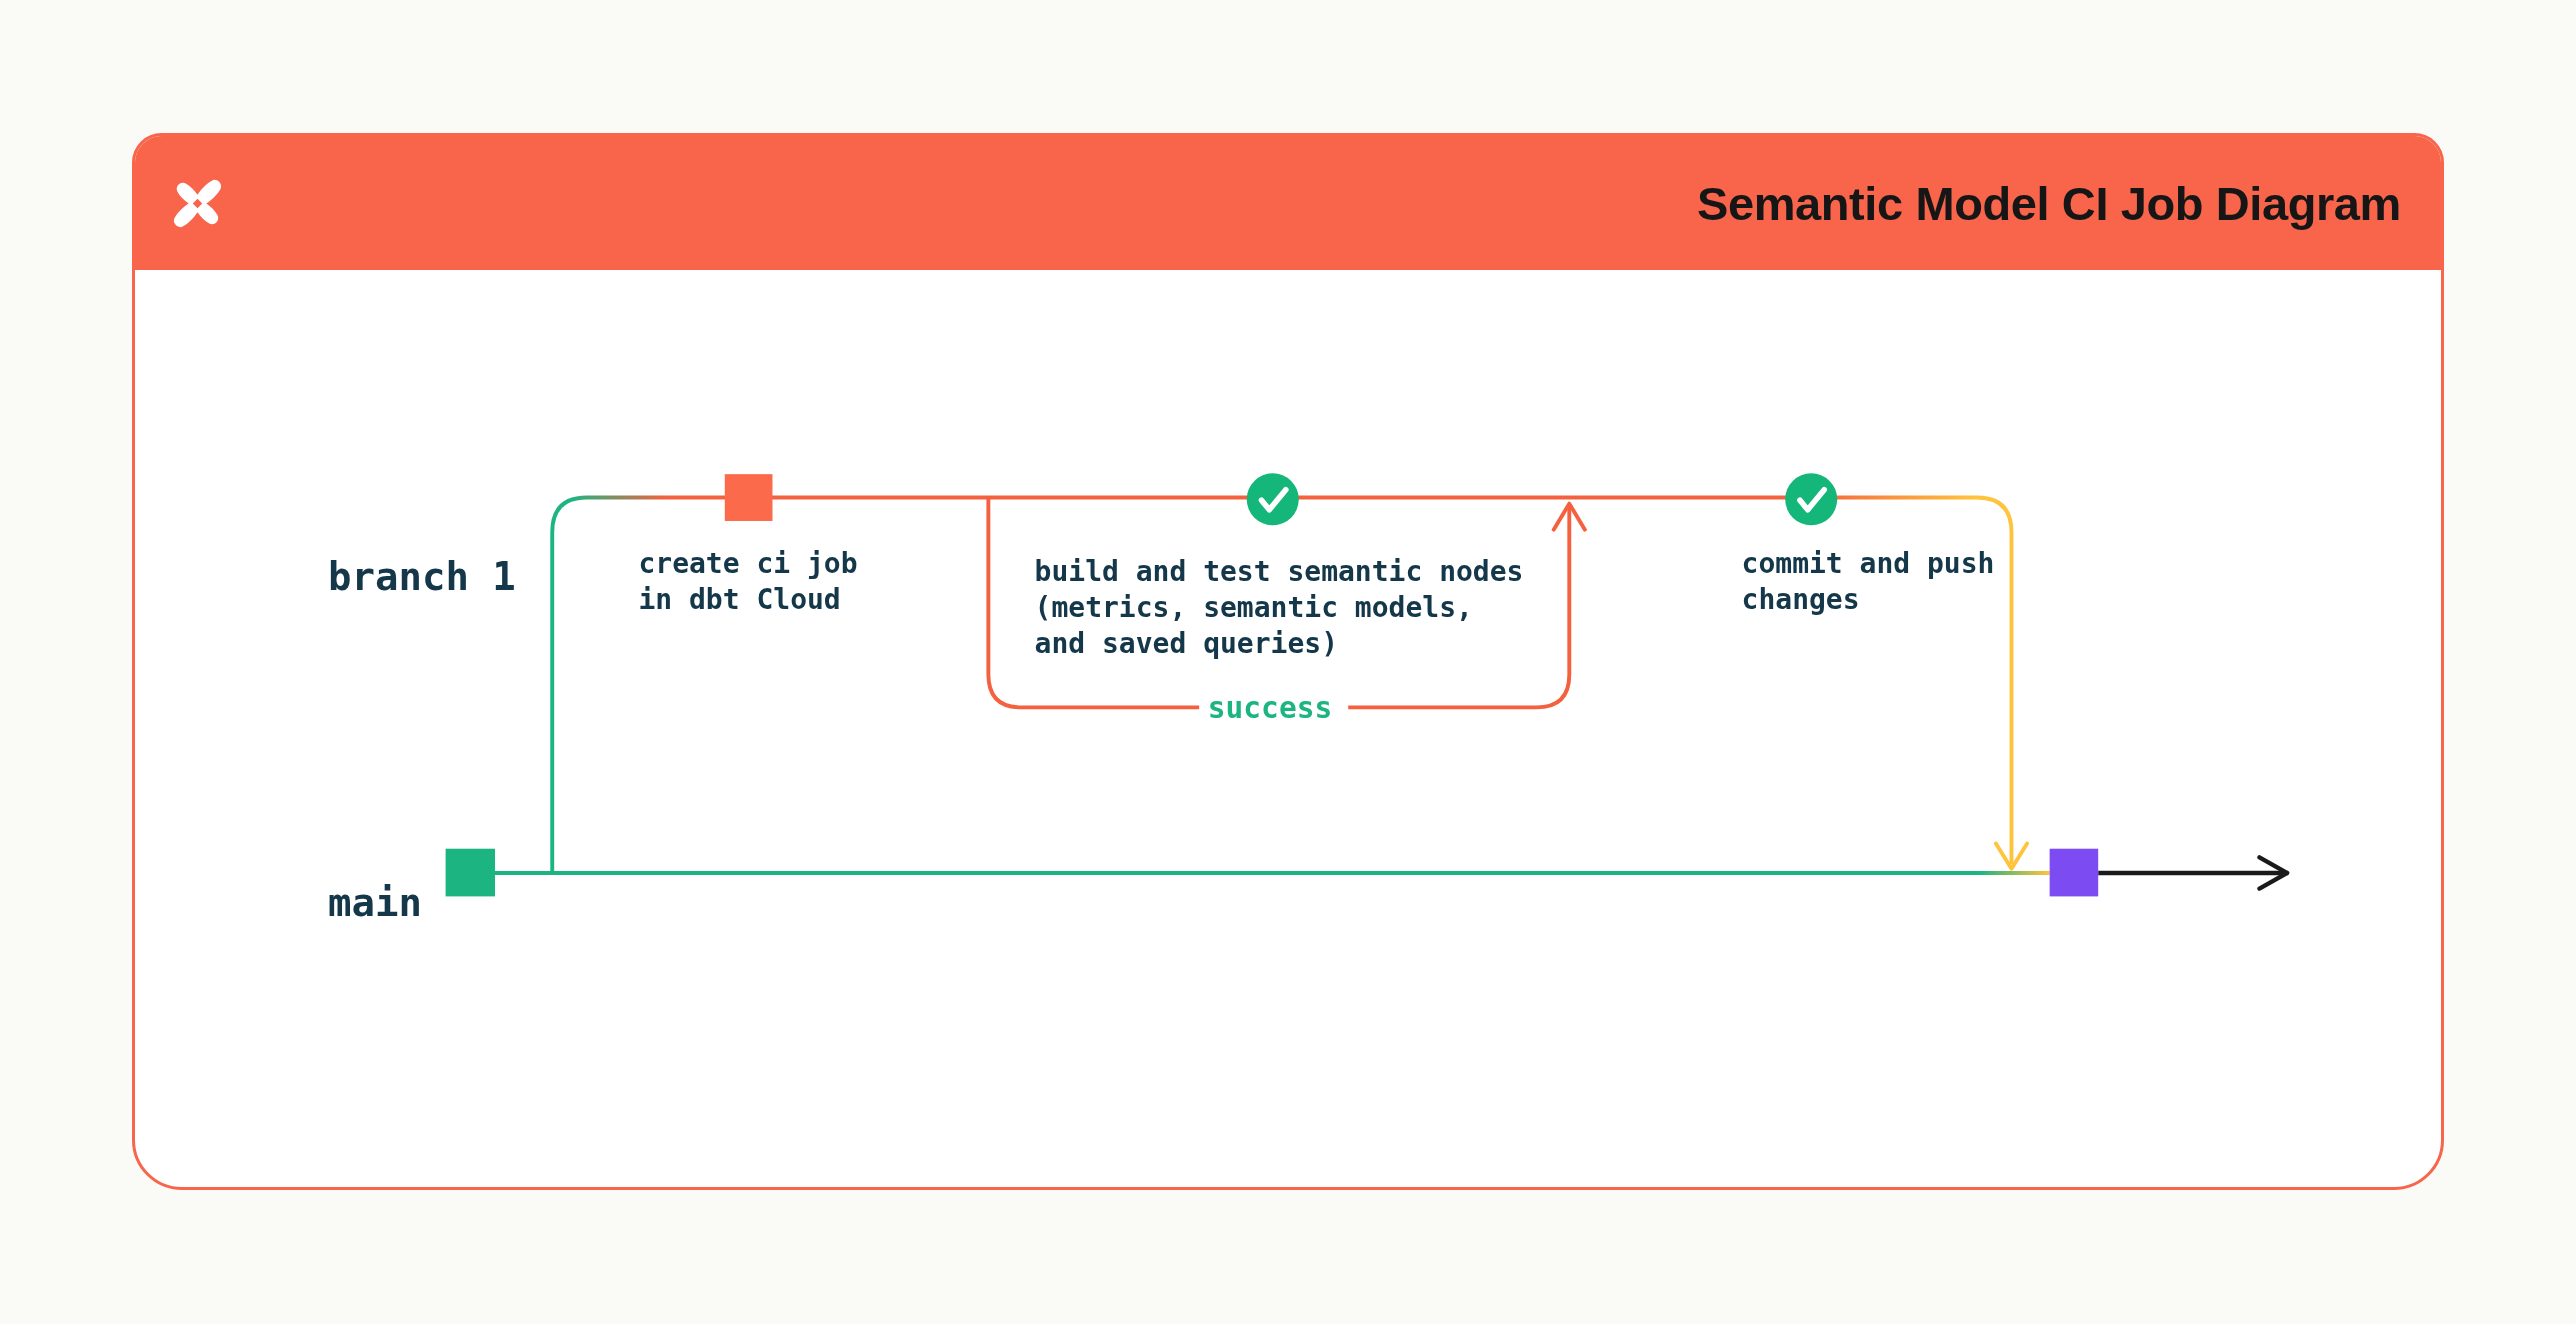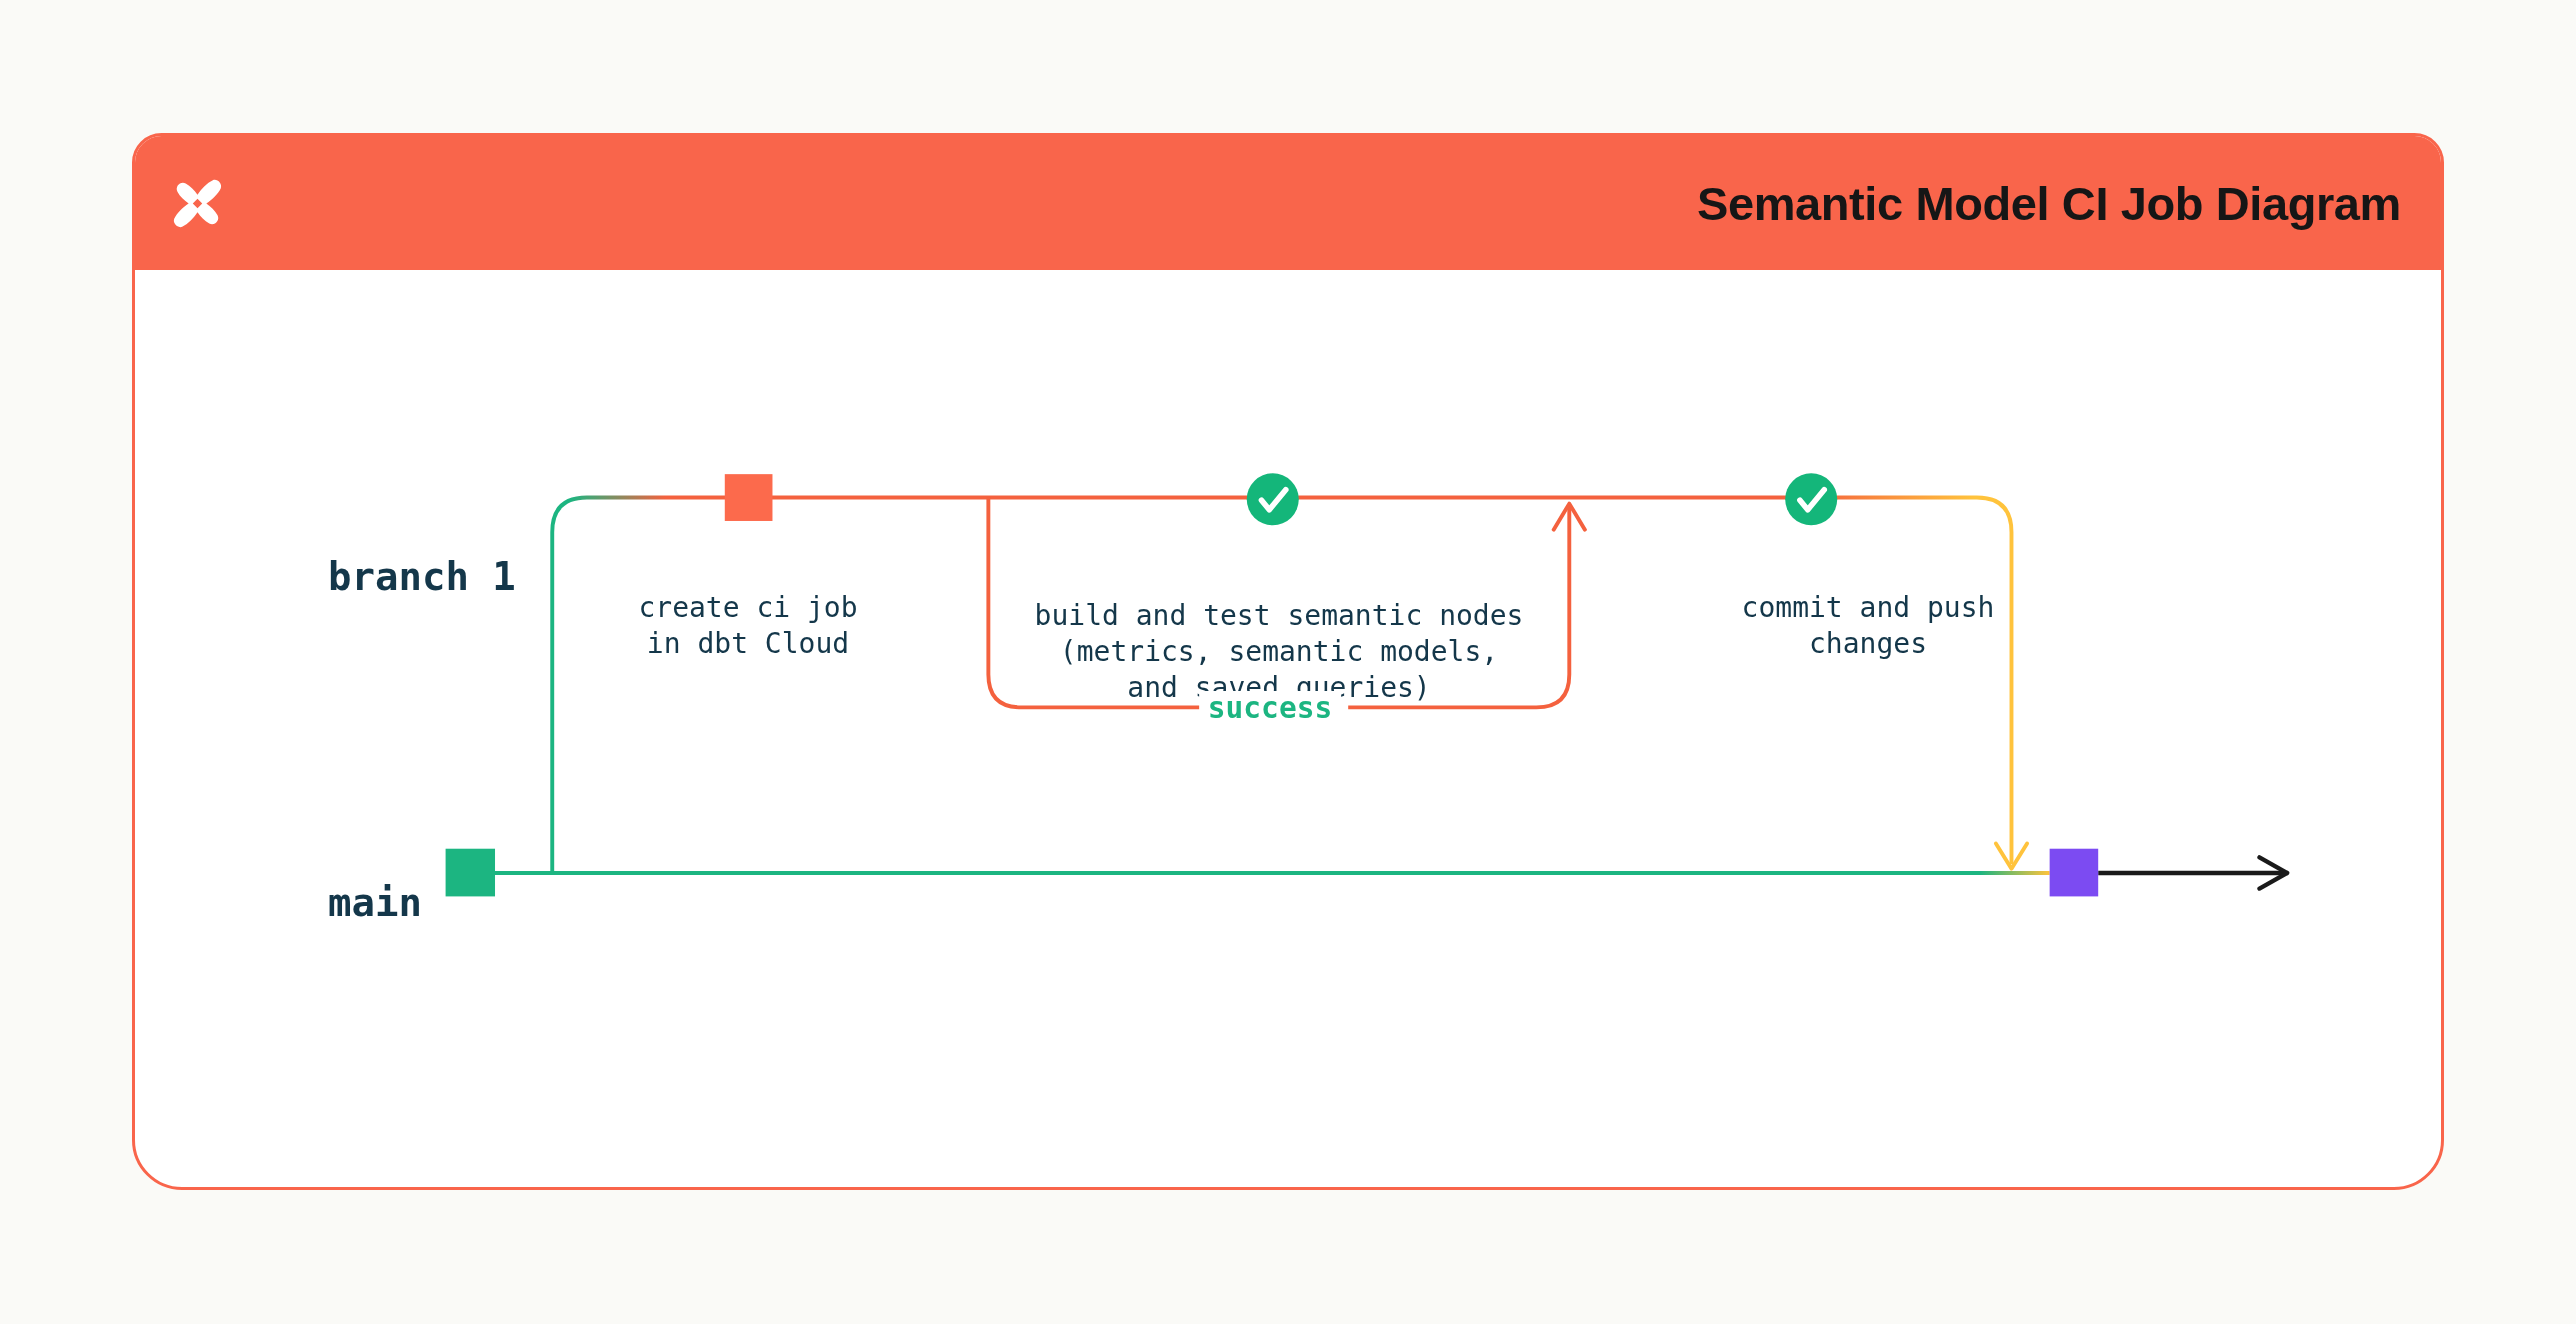--- a/index.html
+++ b/index.html
@@ -29,22 +29,22 @@
   .ah-black{stroke:var(--black-line);stroke-width:5px;}
   .sq-green{fill:var(--teal);}
   .sq-orange{fill:var(--square-orange);}
   .sq-purple{fill:var(--purple);}
   .check-circle{fill:var(--emerald);}
   .check-mark{fill:none;stroke:#FFFFFF;stroke-width:6.5px;stroke-linecap:round;stroke-linejoin:round;}
   .stop-teal{stop-color:var(--teal);} .stop-orange{stop-color:var(--line-orange);}
   .stop-yellow{stop-color:var(--yellow);}
   .lbl{position:absolute;transform:translate(0,-50%);font-weight:700;font-size:39px;
        color:var(--ink);white-space:nowrap;}
-  .caption{position:absolute;transform:translate(-50%,-50%);font-weight:400;font-size:28px;
-       line-height:36px;color:var(--ink);text-align:center;white-space:pre-line;margin-top:44px;}
+  .caption{position:absolute;transform:translate(-50%,-50%);font-weight:700;font-size:28px;
+       line-height:36px;color:var(--ink);text-align:left;white-space:pre-line;}
   .success-lbl{position:absolute;transform:translate(-50%,-50%);font-weight:700;font-size:29.5px;
        color:var(--teal);background:var(--card-bg);padding:0 8.7px;white-space:nowrap;}
 </style>
 </head>
 <body>
 
 <div class="stage">
   <div class="card">
 
     <div class="card-header">

